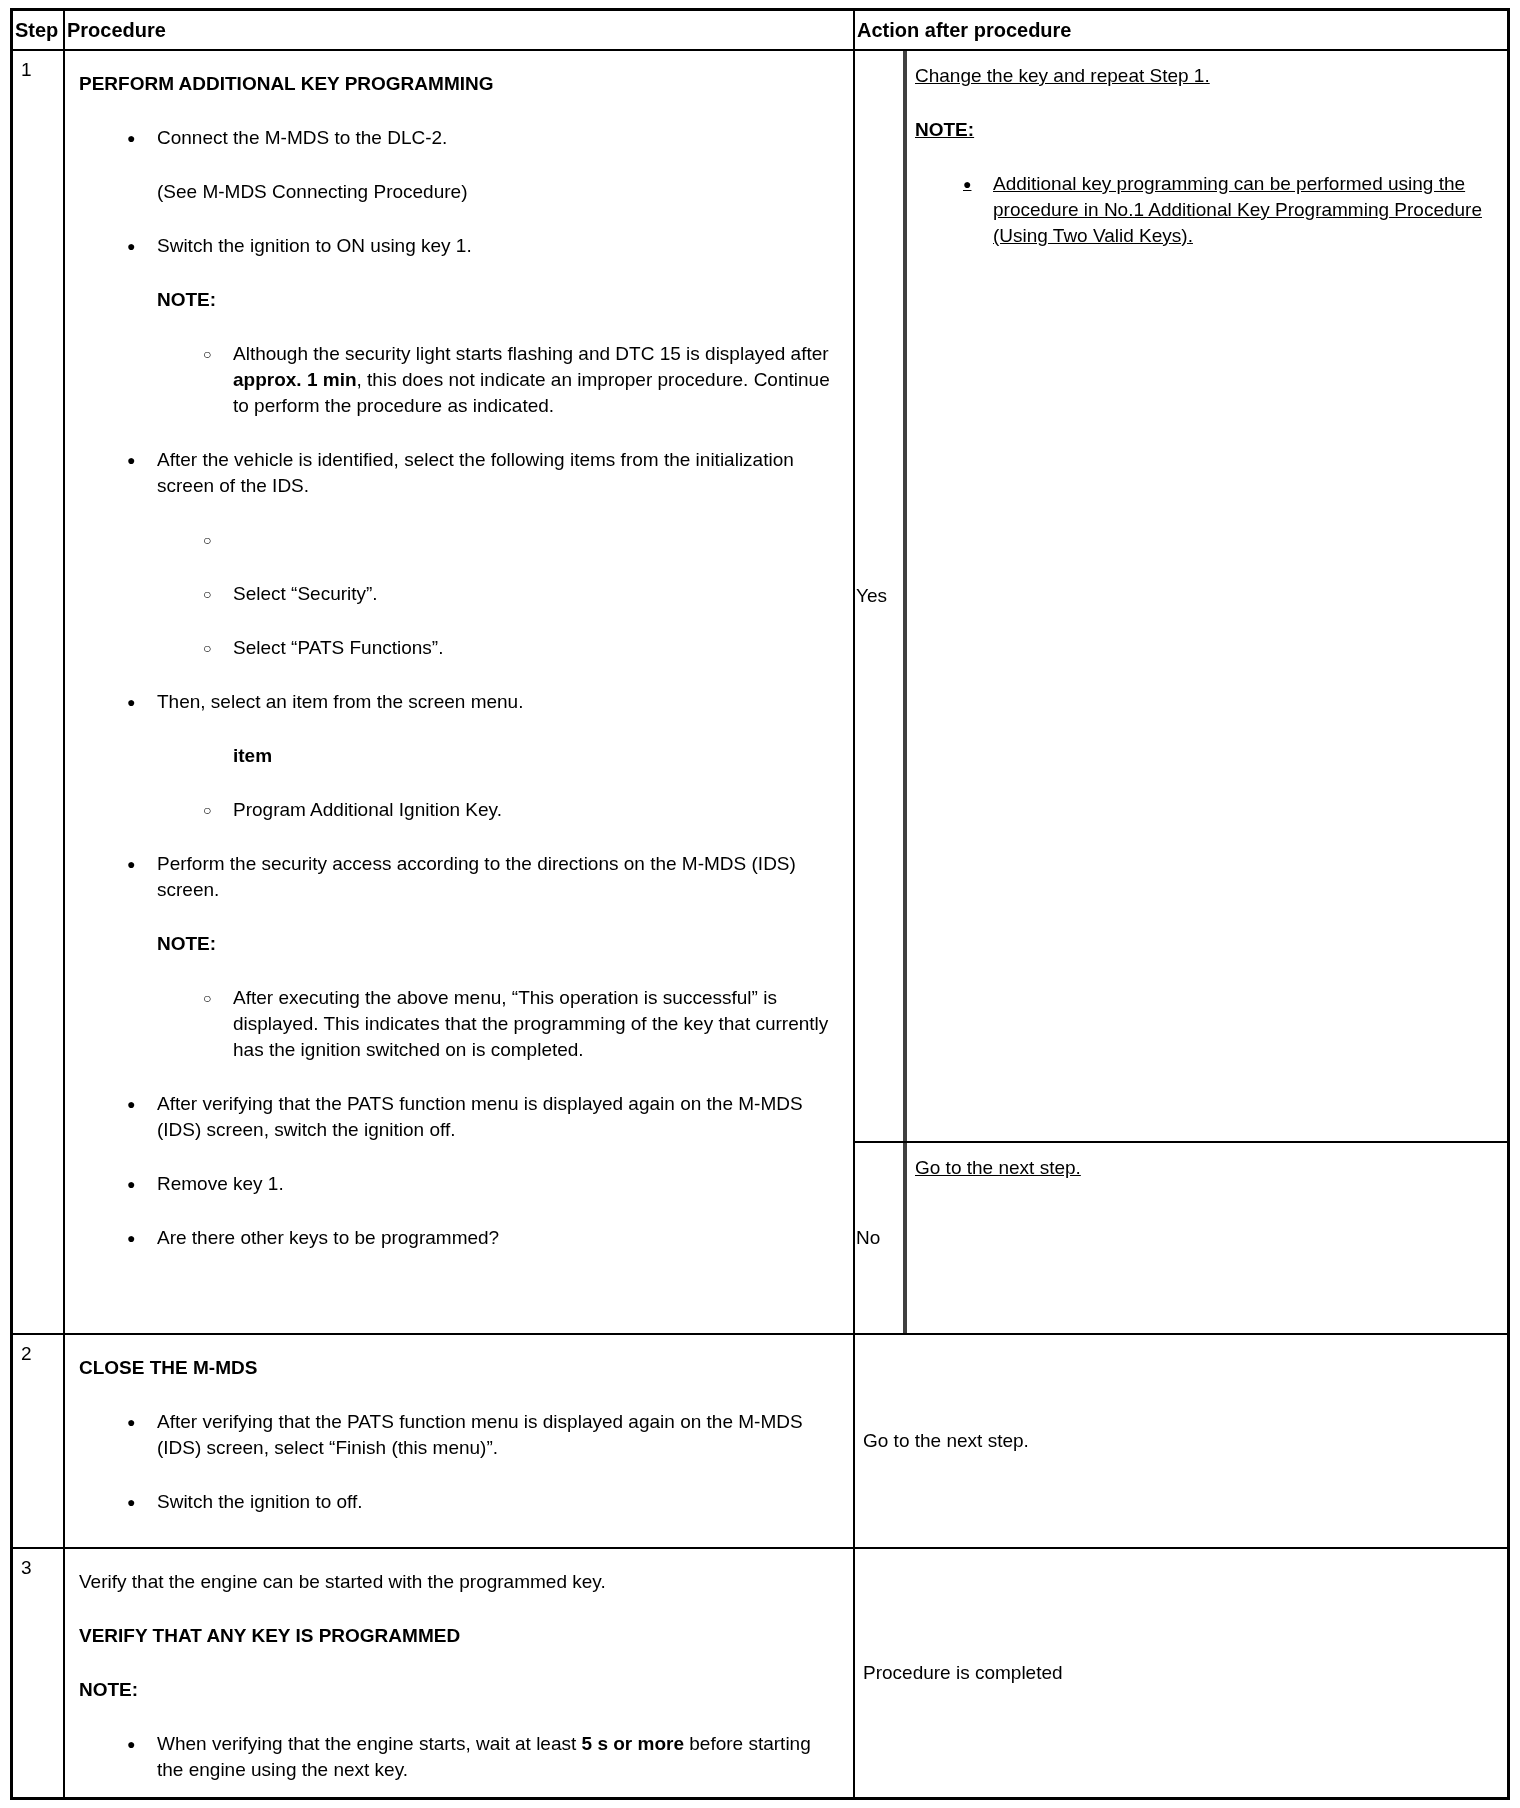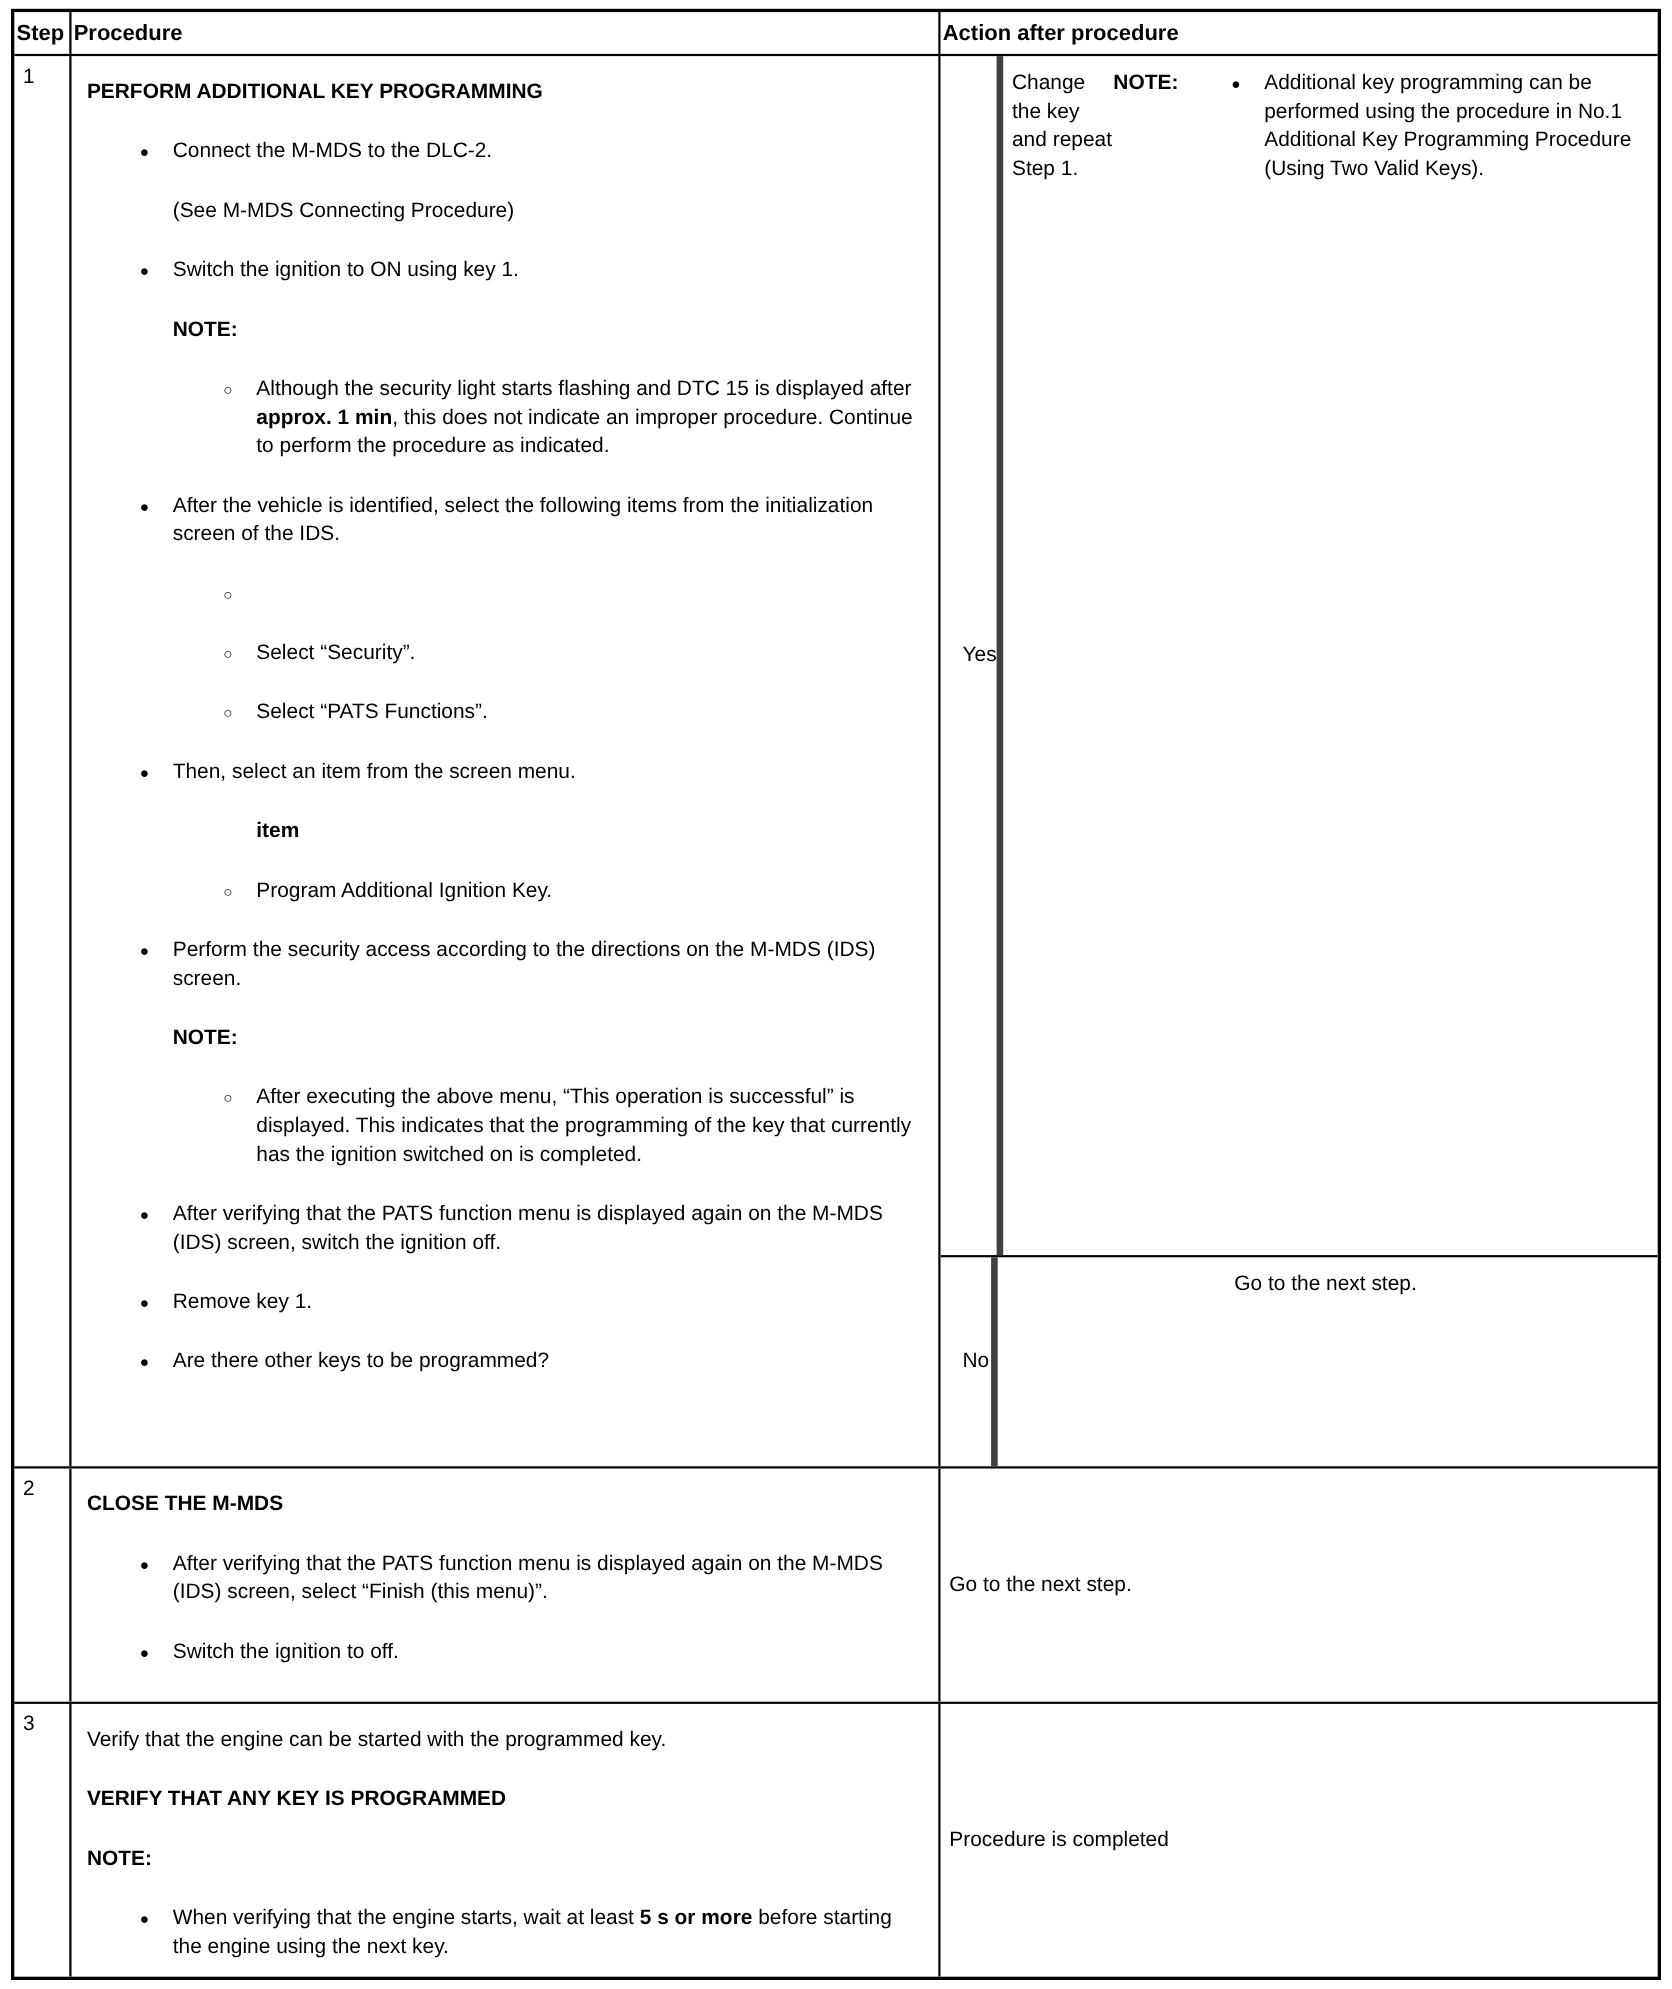--- a/index.html
+++ b/index.html
@@ -67,32 +67,32 @@
   .btext { flex: 1 1 auto; }
   .bold { font-weight: bold; }
 
   
   .action-split { display: flex; flex-direction: column; padding: 0; }
   .subrow { display: flex; min-height: 0; }
   .subrow.yes-row { flex: 1 1 auto; border-bottom: 2px solid #000; }
   .subrow.no-row { flex: 0 0 190px; }
   .yn-label {
     flex: 0 0 52px;
-    border-right: 6px solid #404040;
+    border-right: 4px solid #404040;
     display: flex;
     align-items: center;
-    padding-left: 20px;
+    padding-left: 1px;
     font-size: 19px;
   }
   .yn-content {
     flex: 1 1 auto;
     display: flex;
-    flex-direction: row;
-    justify-content: center;
+    flex-direction: column;
     padding: 12px 12px 12px 8px;
+    text-decoration: underline;
   }
   .action-simple {
     display: flex;
     flex-direction: column;
     justify-content: center;
     padding: 12px 12px 12px 8px;
   }
 </style>
 </head>
 <body>

